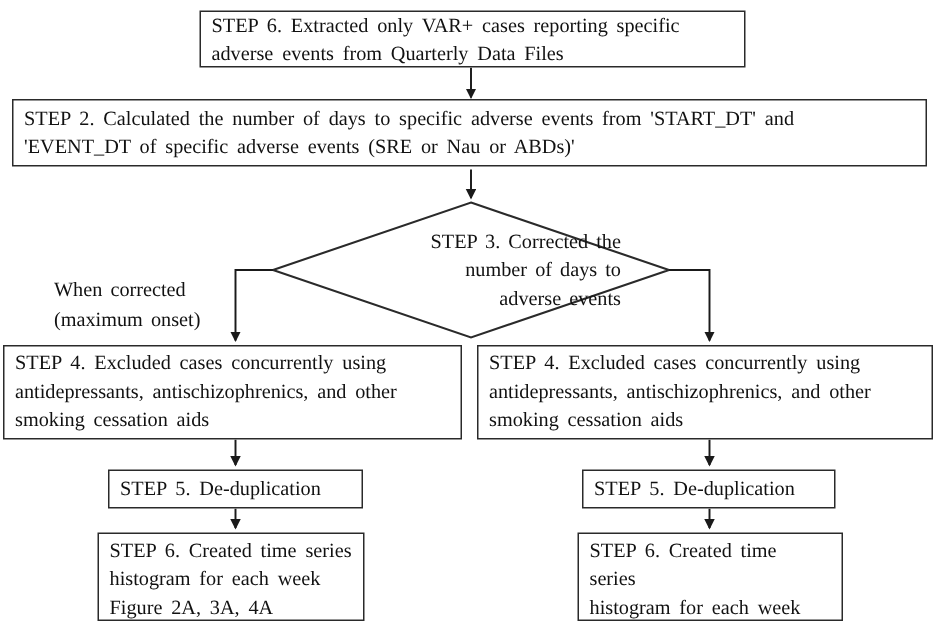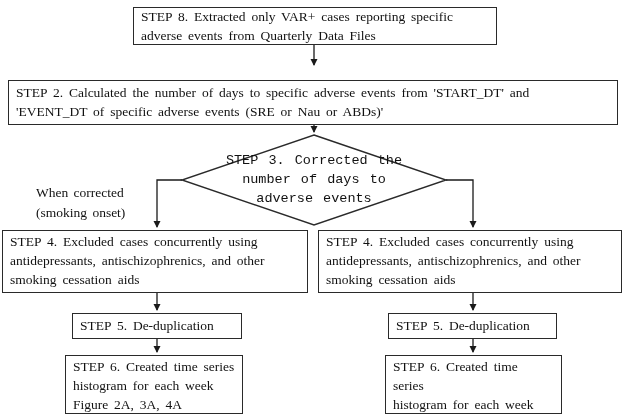--- a/index.html
+++ b/index.html
@@ -36,36 +36,35 @@
     font-size: 13.5px;
     line-height: 19px;
     word-spacing: 2.5px;
     padding: 1px 7px 2px 7px;
   }
   .diamond-text {
     position: absolute;
     left: 214px;
     top: 151px;
     width: 200px;
-    text-align: center;
+    text-align: right;
     white-space: pre-line;
     font-size: 13.5px;
     line-height: 19px;
     word-spacing: 2px;
-    font-family: Liberation Mono, monospace;
   }
   .branch-label {
     position: absolute;
     white-space: pre-line;
     font-size: 13.5px;
     line-height: 19.5px;
     word-spacing: 2px;
   }
   #step1 { left: 133px; top: 7px;   width: 364px; height: 38px; }
-  #step2 { left: 8px;   top: 80px;  width: 610px; height: 45px; }
+  #step2 { left: 8px;   top: 66px;  width: 610px; height: 45px; }
   #step4-left  { left: 2px;   top: 230px; width: 306px; height: 63px; align-items: flex-start; }
   #step4-right { left: 318px; top: 230px; width: 304px; height: 63px; align-items: flex-start; }
   #step5-left  { left: 72px;  top: 313px; width: 170px; height: 26px; }
   #step5-right { left: 388px; top: 313px; width: 169px; height: 26px; }
   #step6-left  { left: 65px;  top: 355px; width: 178px; height: 59px; align-items: flex-start; }
   #step6-right { left: 385px; top: 355px; width: 177px; height: 59px; align-items: flex-start; }
   #branch-label-left  { left: 36px;  top: 183px; width: 128px; }
   #branch-label-right { left: 484px; top: 183px; width: 138px; }
 </style>
 </head>
@@ -91,35 +90,35 @@
     <polyline points="446,180 473,180 473,227" fill="none" stroke="#1a1a1a" stroke-width="1.3" marker-end="url(#arrow)"></polyline>
 
     <line x1="157" y1="293" x2="157" y2="310" stroke="#1a1a1a" stroke-width="1.3" marker-end="url(#arrow)"></line>
     <line x1="473" y1="293" x2="473" y2="310" stroke="#1a1a1a" stroke-width="1.3" marker-end="url(#arrow)"></line>
 
     <line x1="157" y1="339" x2="157" y2="352" stroke="#1a1a1a" stroke-width="1.3" marker-end="url(#arrow)"></line>
     <line x1="473" y1="339" x2="473" y2="352" stroke="#1a1a1a" stroke-width="1.3" marker-end="url(#arrow)"></line>
   </svg>
 
   <div class="node" id="step1">
-    <div class="node-text">STEP 8. Extracted only VAR+ cases reporting specific
+    <div class="node-text">STEP 6. Extracted only VAR+ cases reporting specific
 adverse events from Quarterly Data Files</div>
   </div>
 
   <div class="node" id="step2">
     <div class="node-text">STEP 2. Calculated the number of days to specific adverse events from 'START_DT' and
 'EVENT_DT of specific adverse events (SRE or Nau or ABDs)'</div>
   </div>
 
   <div class="diamond-text">STEP 3. Corrected the
 number of days to
 adverse events</div>
 
   <div class="branch-label" id="branch-label-left">When corrected
-(smoking onset)</div>
+(maximum onset)</div>
 
 
   <div class="node" id="step4-left">
     <div class="node-text">STEP 4. Excluded cases concurrently using
 antidepressants, antischizophrenics, and other
 smoking cessation aids</div>
   </div>
 
   <div class="node" id="step4-right">
     <div class="node-text">STEP 4. Excluded cases concurrently using

